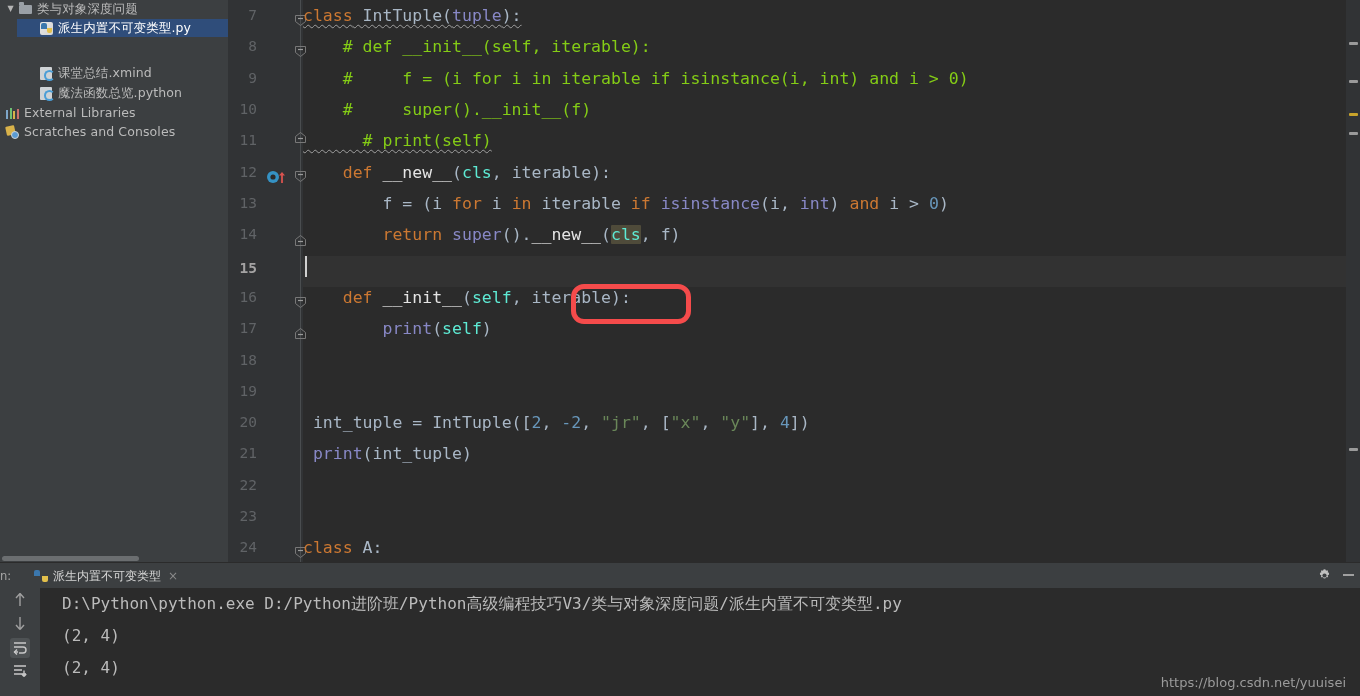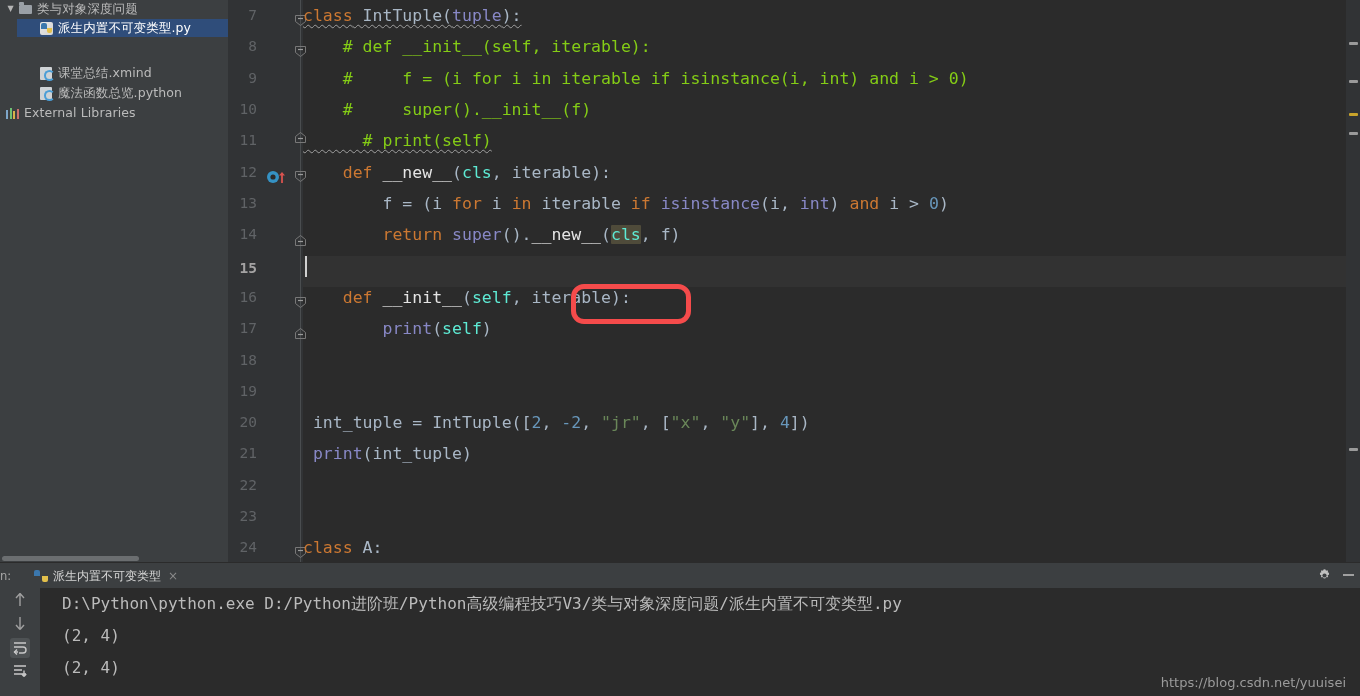--- a/index.html
+++ b/index.html
@@ -217,20 +217,26 @@
       <span class="lbl">魔法函数总览.python</span>
     </div>
 
     <div class="tree-row indent-1" style="position:absolute;top:104px;left:0;right:0;padding-left:4px;">
       <span class="ico">
           <i class="ic-lib"></i>
         </span>
       <span class="lbl">External Libraries</span>
     </div>
 
+    <div class="tree-row indent-1" style="position:absolute;top:123px;left:0;right:0;padding-left:4px;">
+      <span class="ico">
+          <i class="ic-scr"></i>
+        </span>
+      <span class="lbl">Scratches and Consoles</span>
+    </div>
   </div>
 
   <div class="side-hscroll">
     <div class="side-hscroll-thumb"></div>
   </div>
 
   <div class="editor">
 
     <div class="curline-bg" style="top:256px;"></div>
 

